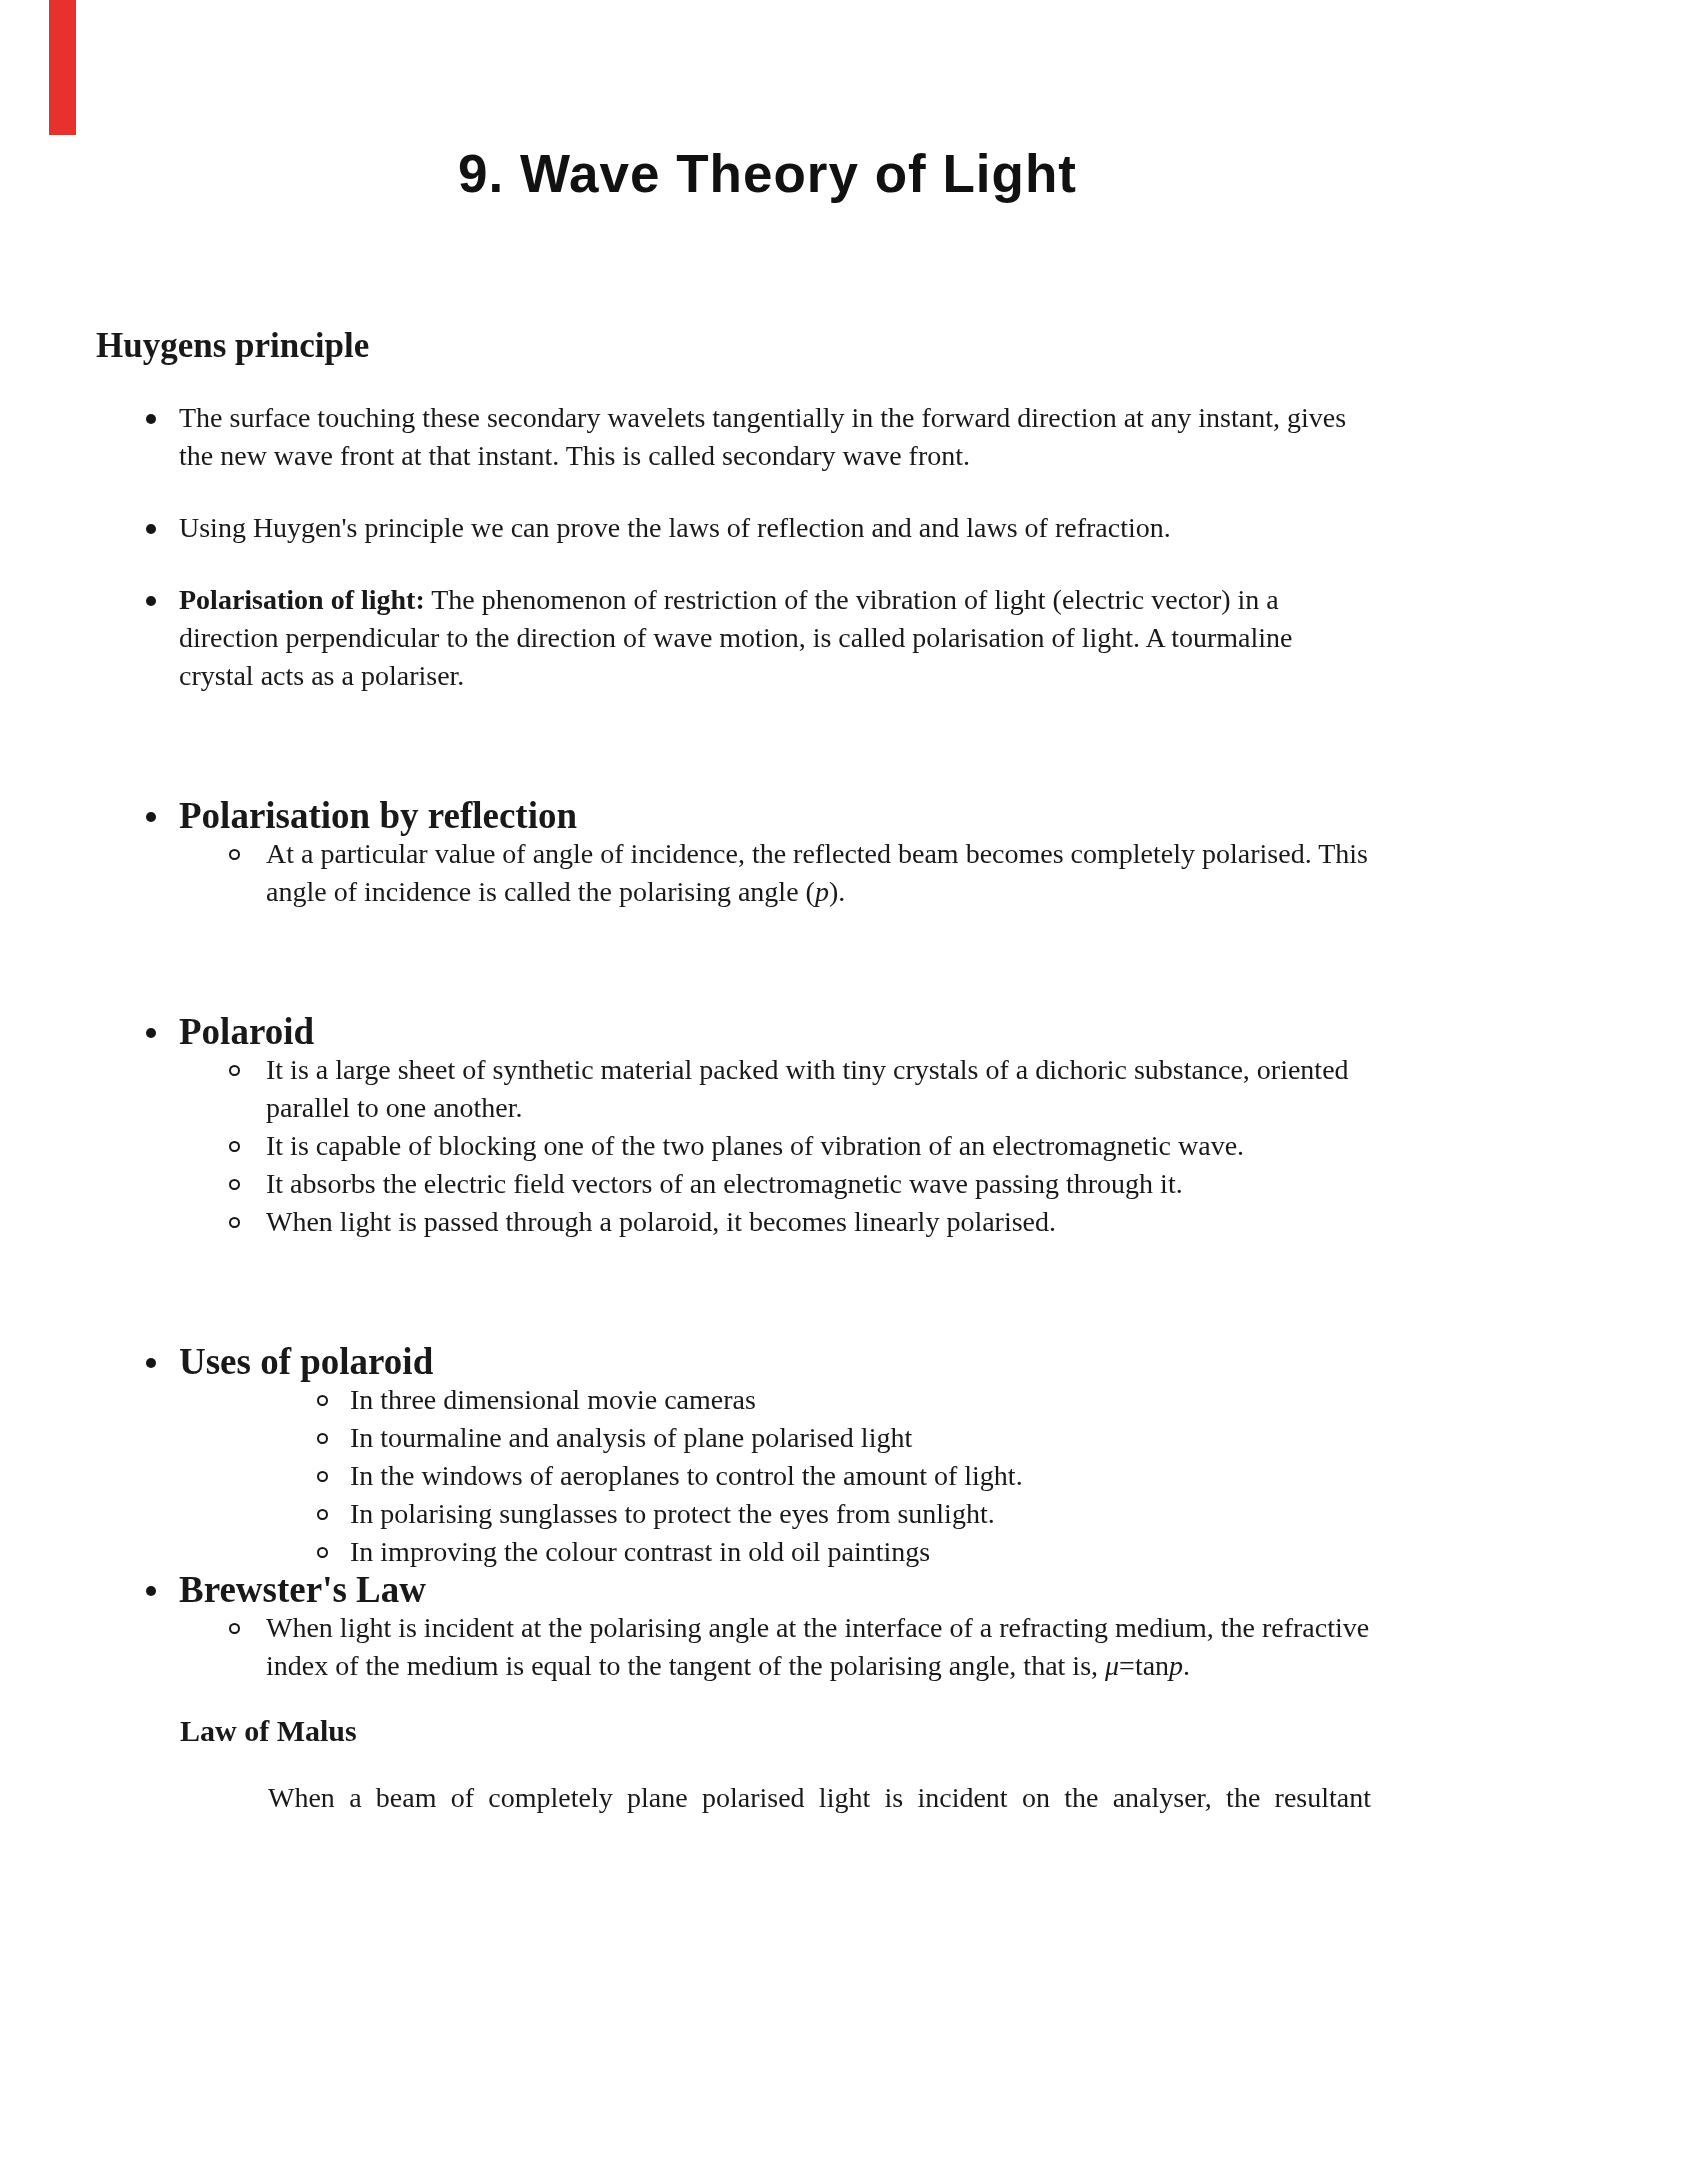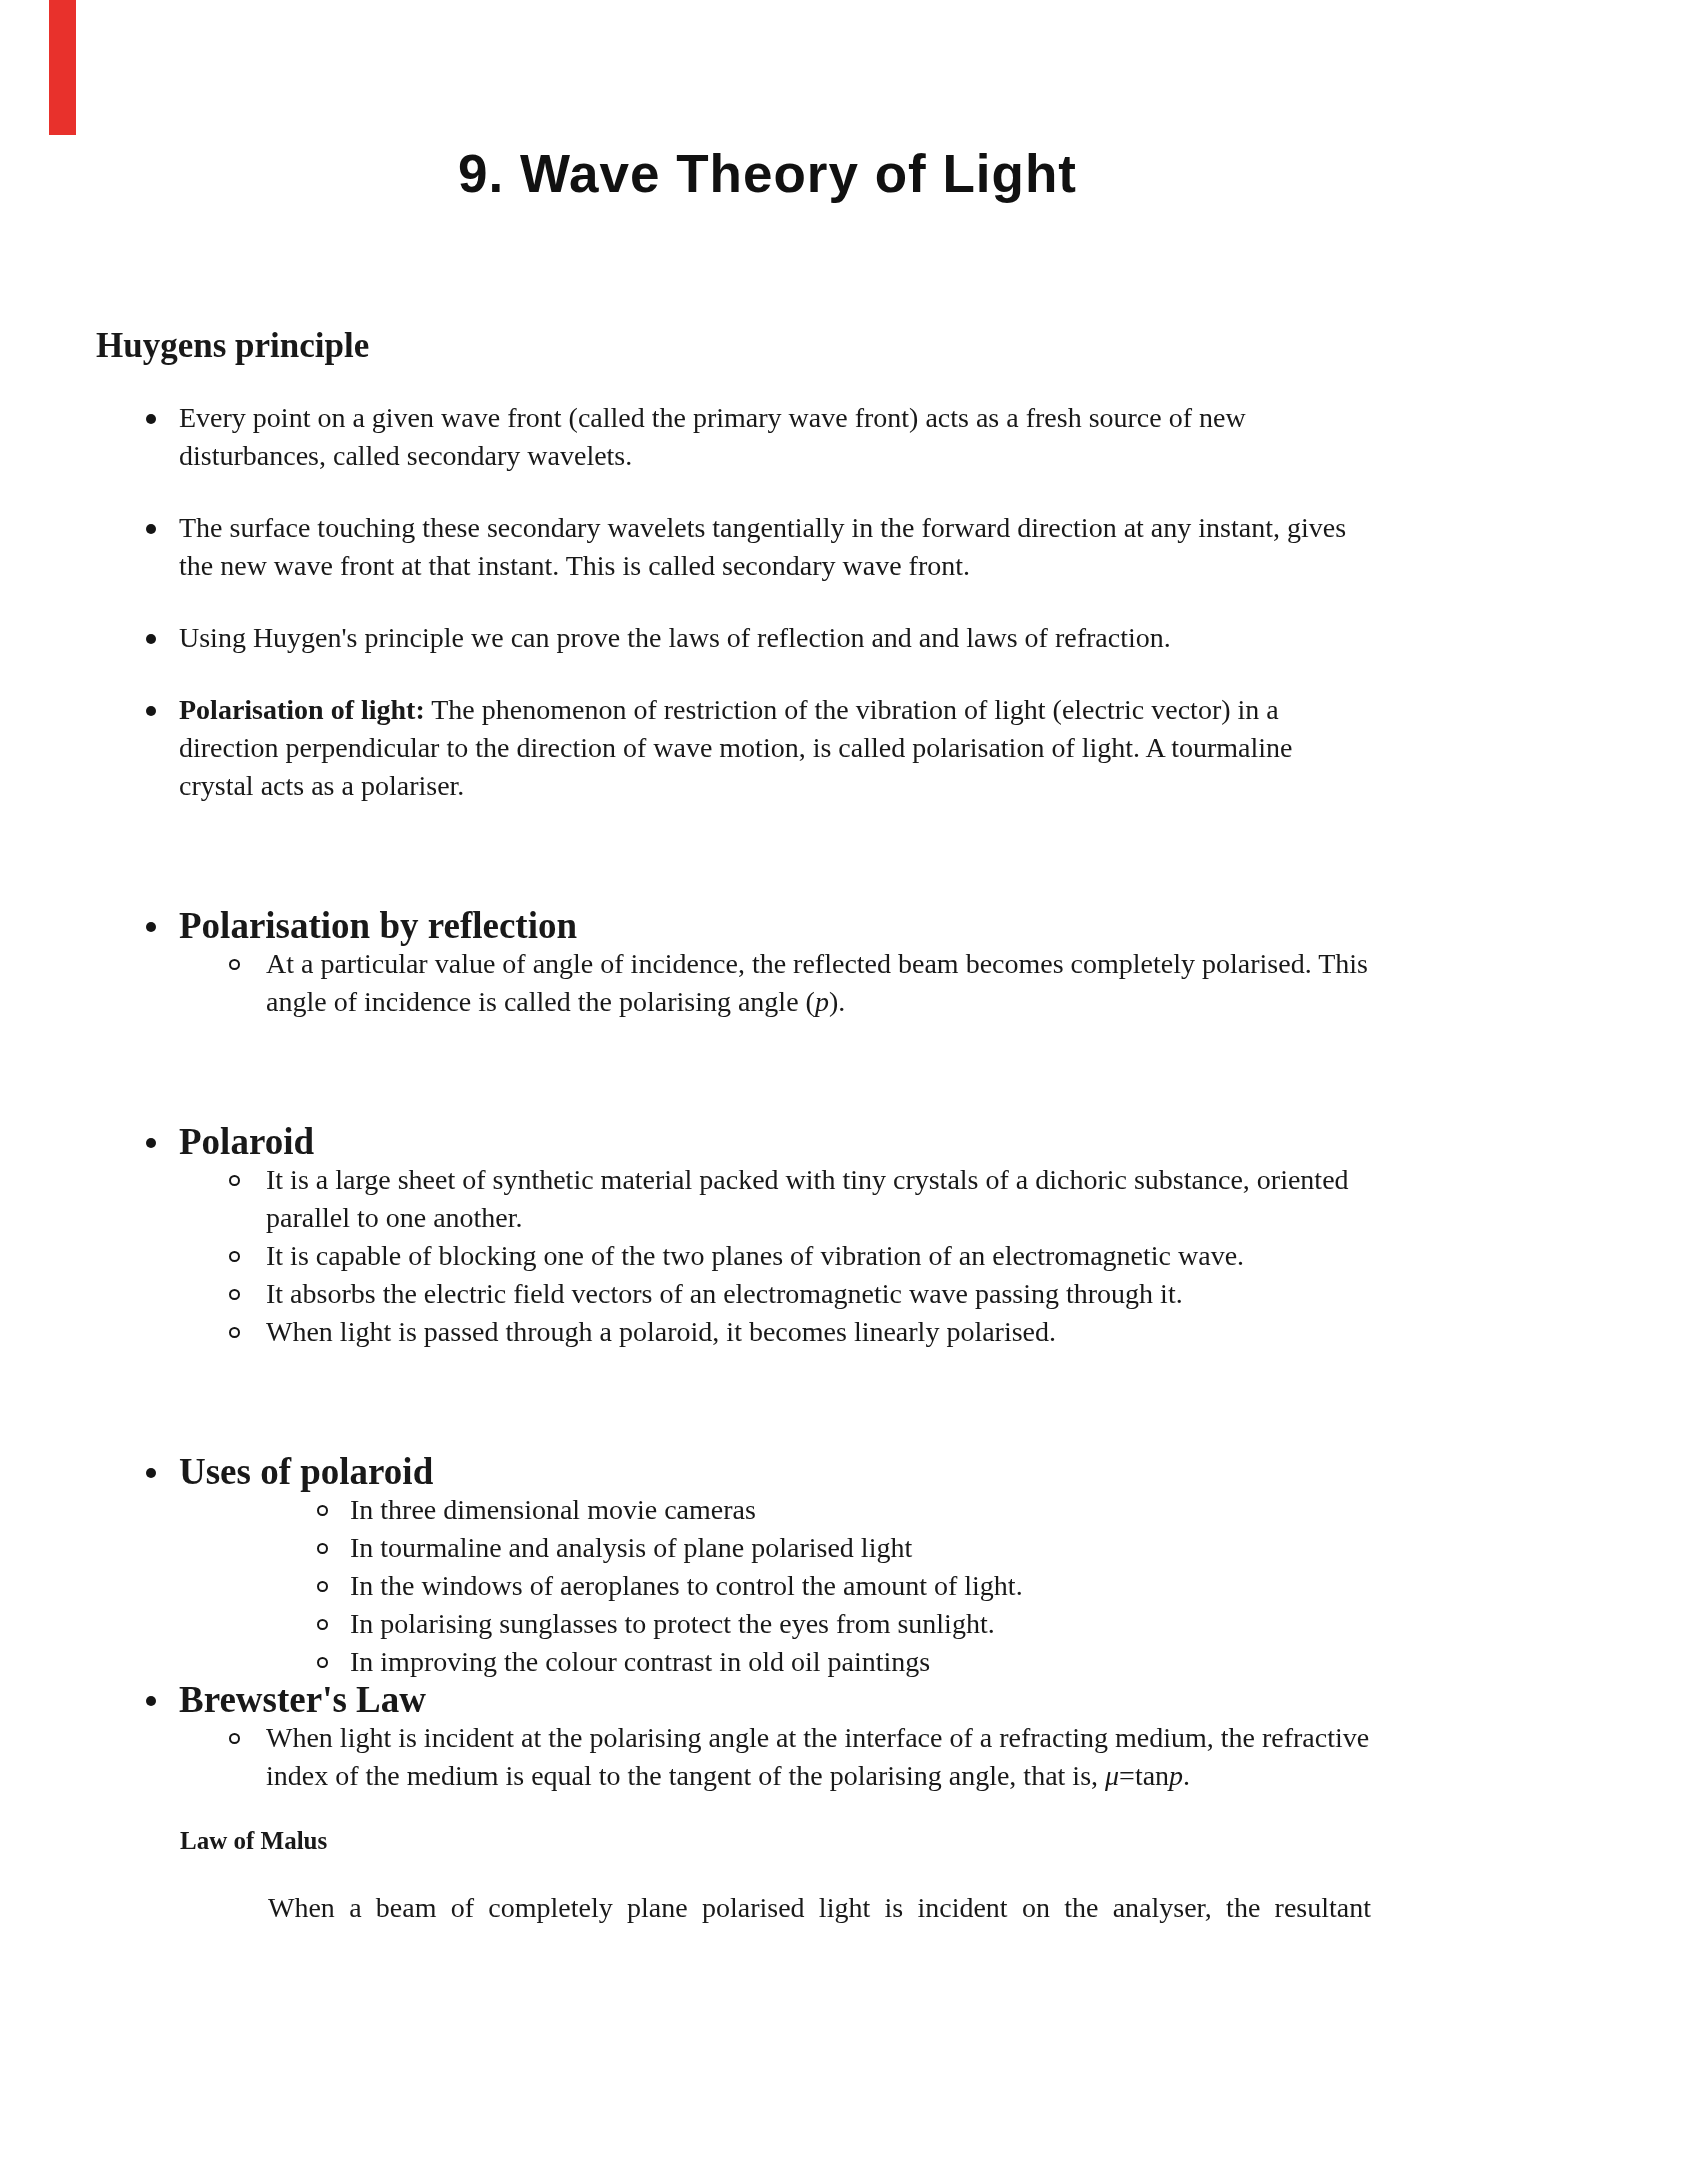--- a/index.html
+++ b/index.html
@@ -31,21 +31,21 @@
     font-size:28px;
     line-height:38px;
   }
   
   .ind-0{margin-left:96px;margin-right:69px;}
   .ind-1{padding-left:179px;padding-right:69px;}
   .ind-2{padding-left:266px;padding-right:59px;}
   .ind-3{padding-left:350px;padding-right:46px;font-family:Liberation Serif, serif;}
   
   .h-main{font-size:35px;font-weight:bold;}
-  .h-sub{margin-left:180px;margin-right:69px;font-size:25px;font-weight:bold;}
+  .h-sub{margin-left:180px;margin-right:69px;font-size:30px;font-weight:bold;}
   .bullet-heading{font-size:37px;font-weight:bold;}
   
   .sp-para{margin-top:34px;}
   .sp-small{margin-top:27px;}
   .sp-section{margin-top:102px;}
   .sp-none{margin-top:0;}
   .sp-title{margin-top:127px;}
   
   .mk{position:absolute;display:block;}
   .mk-disc{width:10px;height:10px;border-radius:50%;background:#151515;top:15px;}
@@ -62,25 +62,20 @@
 </style>
 </head>
 <body>
 
 <div class="page" style="background: rgb(255, 255, 255); color: rgb(25, 25, 25);">
   <div class="red-mark" style="background: rgb(232, 49, 44);"></div>
   <div class="title">9. Wave Theory of Light</div>
   <div class="content" id="content">
       <div class="blk sp-title ind-0 h-main">
         <div class="text-line"><span class="run-b ">Huygens principle</span></div>
-      </div>
-      <div class="blk sp-para ind-1">
-        <span class="mk mk-disc mk-l1"></span>
-        <div class="text-line"><span class="">Every point on a given wave front (called the primary wave front) acts as a fresh source of new</span></div>
-        <div class="text-line"><span class="">disturbances, called secondary wavelets.</span></div>
       </div>
       <div class="blk sp-para ind-1">
         <span class="mk mk-disc mk-l1"></span>
         <div class="text-line"><span class="">The surface touching these secondary wavelets tangentially in the forward direction at any instant, gives</span></div>
         <div class="text-line"><span class="">the new wave front at that instant. This is called secondary wave front.</span></div>
       </div>
       <div class="blk sp-para ind-1">
         <span class="mk mk-disc mk-l1"></span>
         <div class="text-line"><span class="">Using Huygen's principle we can prove the laws of reflection and and laws of refraction.</span></div>
       </div>

